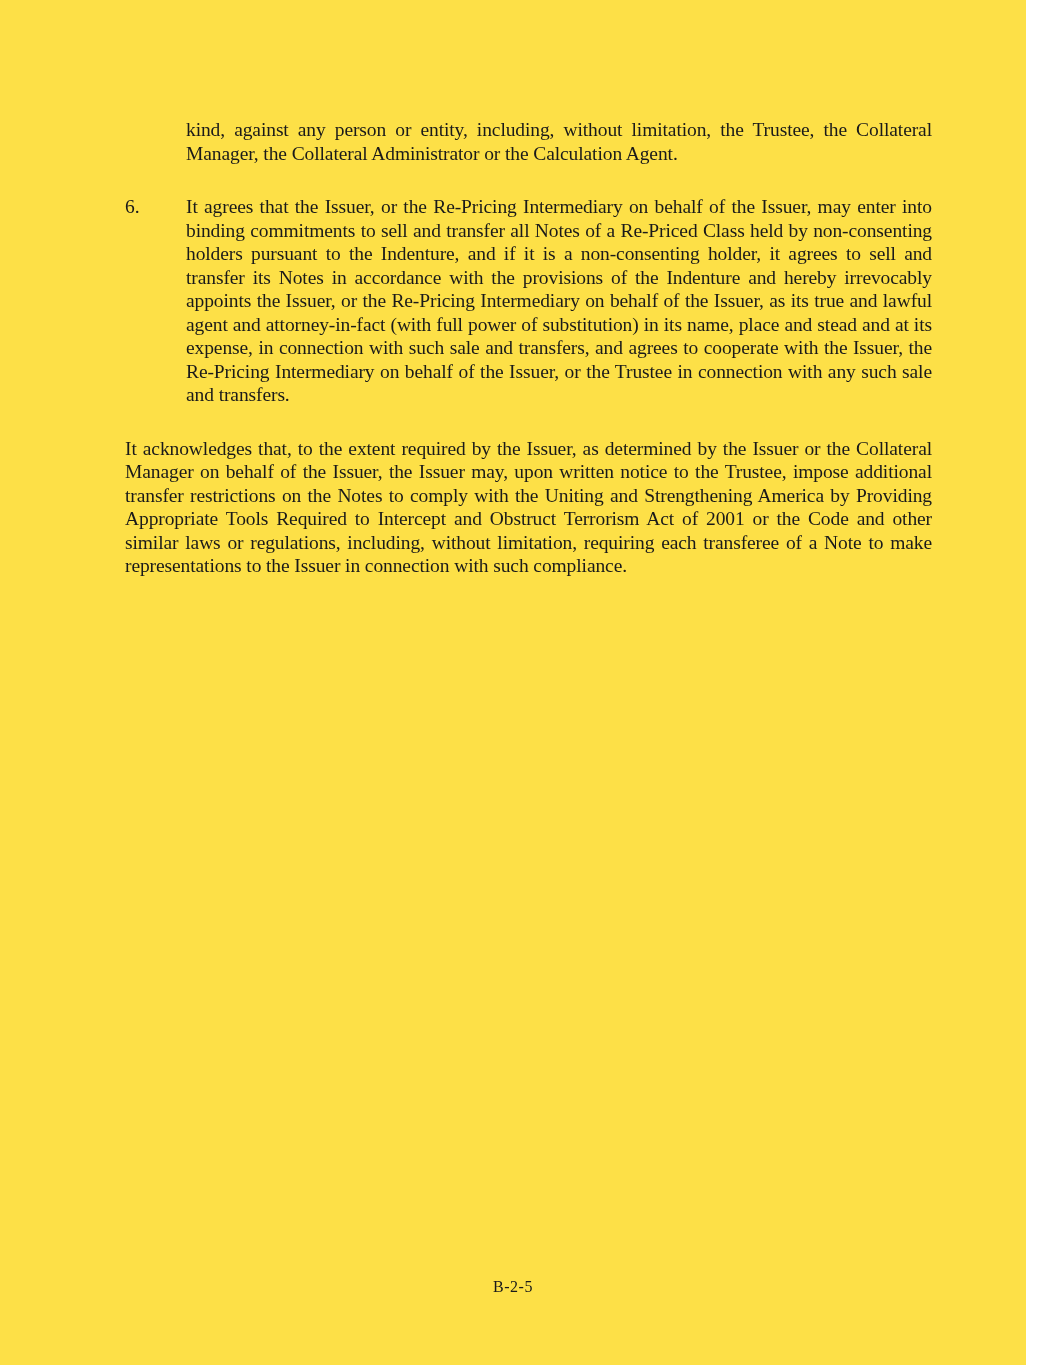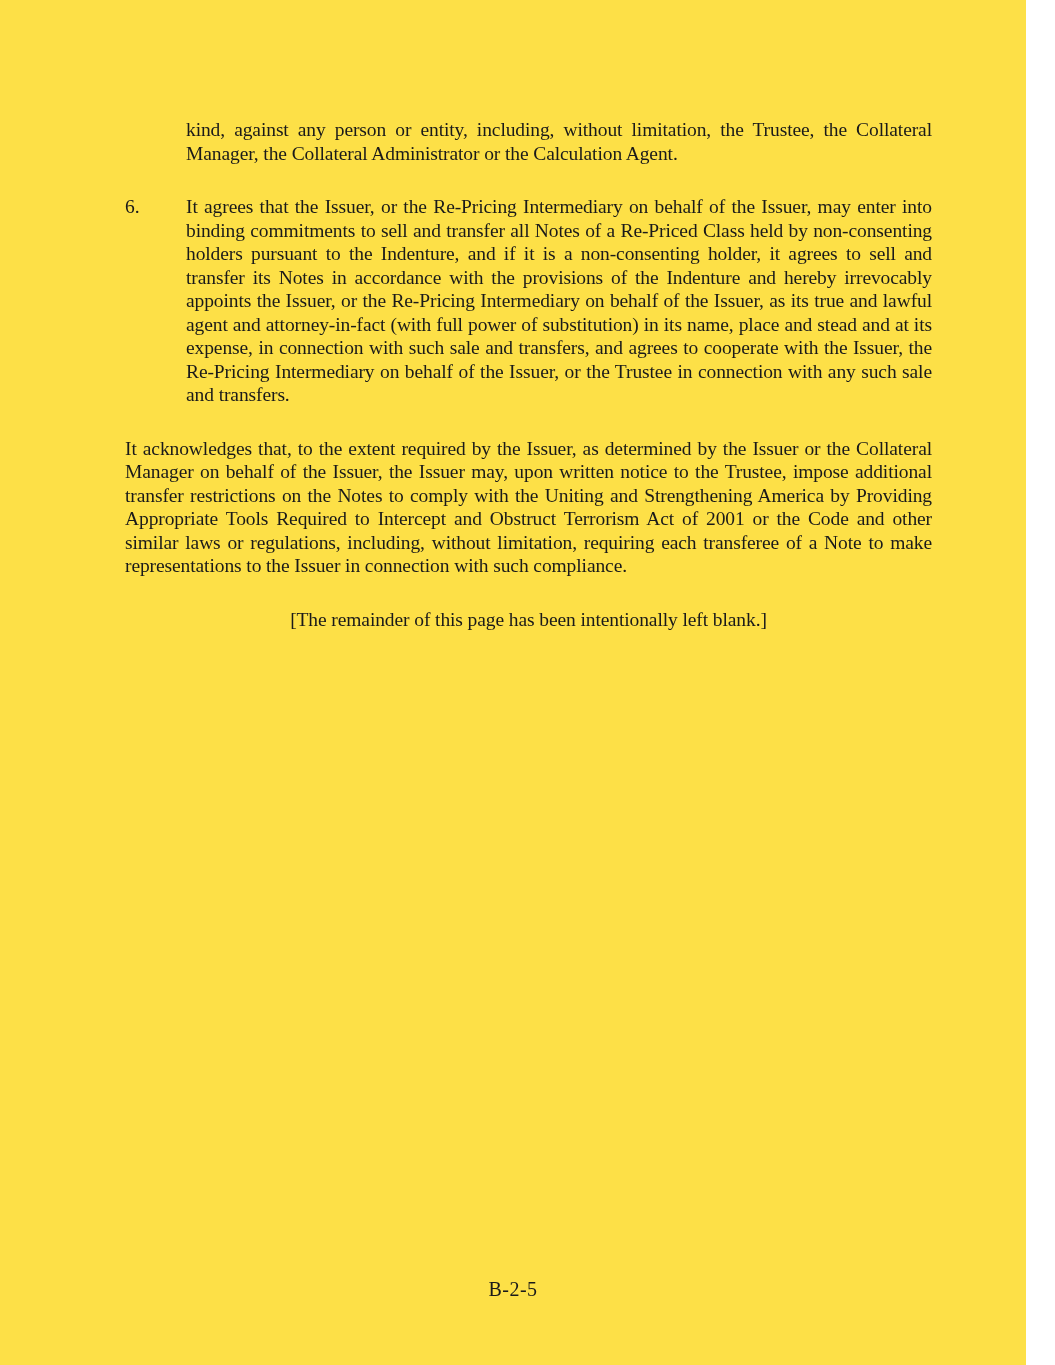--- a/index.html
+++ b/index.html
@@ -44,21 +44,21 @@
   .note {
     margin: 8px 0 0 0;
     text-align: center;
   }
   .footer {
     position: absolute;
     top: 1278px;
     left: 0;
     width: 100%;
     text-align: center;
-    font-size: 20px;
+    font-size: 16px;
     letter-spacing: 0.5px;
   }
 </style>
 </head>
 <body>
 
 <div class="page">
   <div class="content">
 
     <p class="intro">kind, against any person or entity, including, without limitation, the Trustee, the Collateral Manager, the Collateral Administrator or the Calculation Agent.</p>
@@ -66,17 +66,16 @@
     <div class="item">
       <span class="num">6.</span>
       <span class="txt">It agrees that the Issuer, or the Re-Pricing Intermediary on behalf of the Issuer, may enter into binding commitments to sell and transfer all Notes of a Re-Priced Class held by non-consenting holders pursuant to the Indenture, and if it is a non-consenting holder, it agrees to sell and transfer its Notes in accordance with the provisions of the Indenture and hereby irrevocably appoints the Issuer, or the Re-Pricing Intermediary on behalf of the Issuer, as its true and lawful agent and attorney-in-fact (with full power of substitution) in its name, place and stead and at its expense, in connection with such sale and transfers, and agrees to cooperate with the Issuer, the Re-Pricing Intermediary on behalf of the Issuer, or the Trustee in connection with any such sale and transfers.</span>
     </div>
 
     <div class="item">
       <span class="txt">It acknowledges that, to the extent required by the Issuer, as determined by the Issuer or the Collateral Manager on behalf of the Issuer, the Issuer may, upon written notice to the Trustee, impose additional transfer restrictions on the Notes to comply with the Uniting and Strengthening America by Providing Appropriate Tools Required to Intercept and Obstruct Terrorism Act of 2001 or the Code and other similar laws or regulations, including, without limitation, requiring each transferee of a Note to make representations to the Issuer in connection with such compliance.</span>
     </div>
 
 
-    <p class="note">[The remainder of this page has been intentionally left blank.]</p>
   </div>
 
   <div class="footer">B-2-5</div>
 </div>
 
 </body></html>

